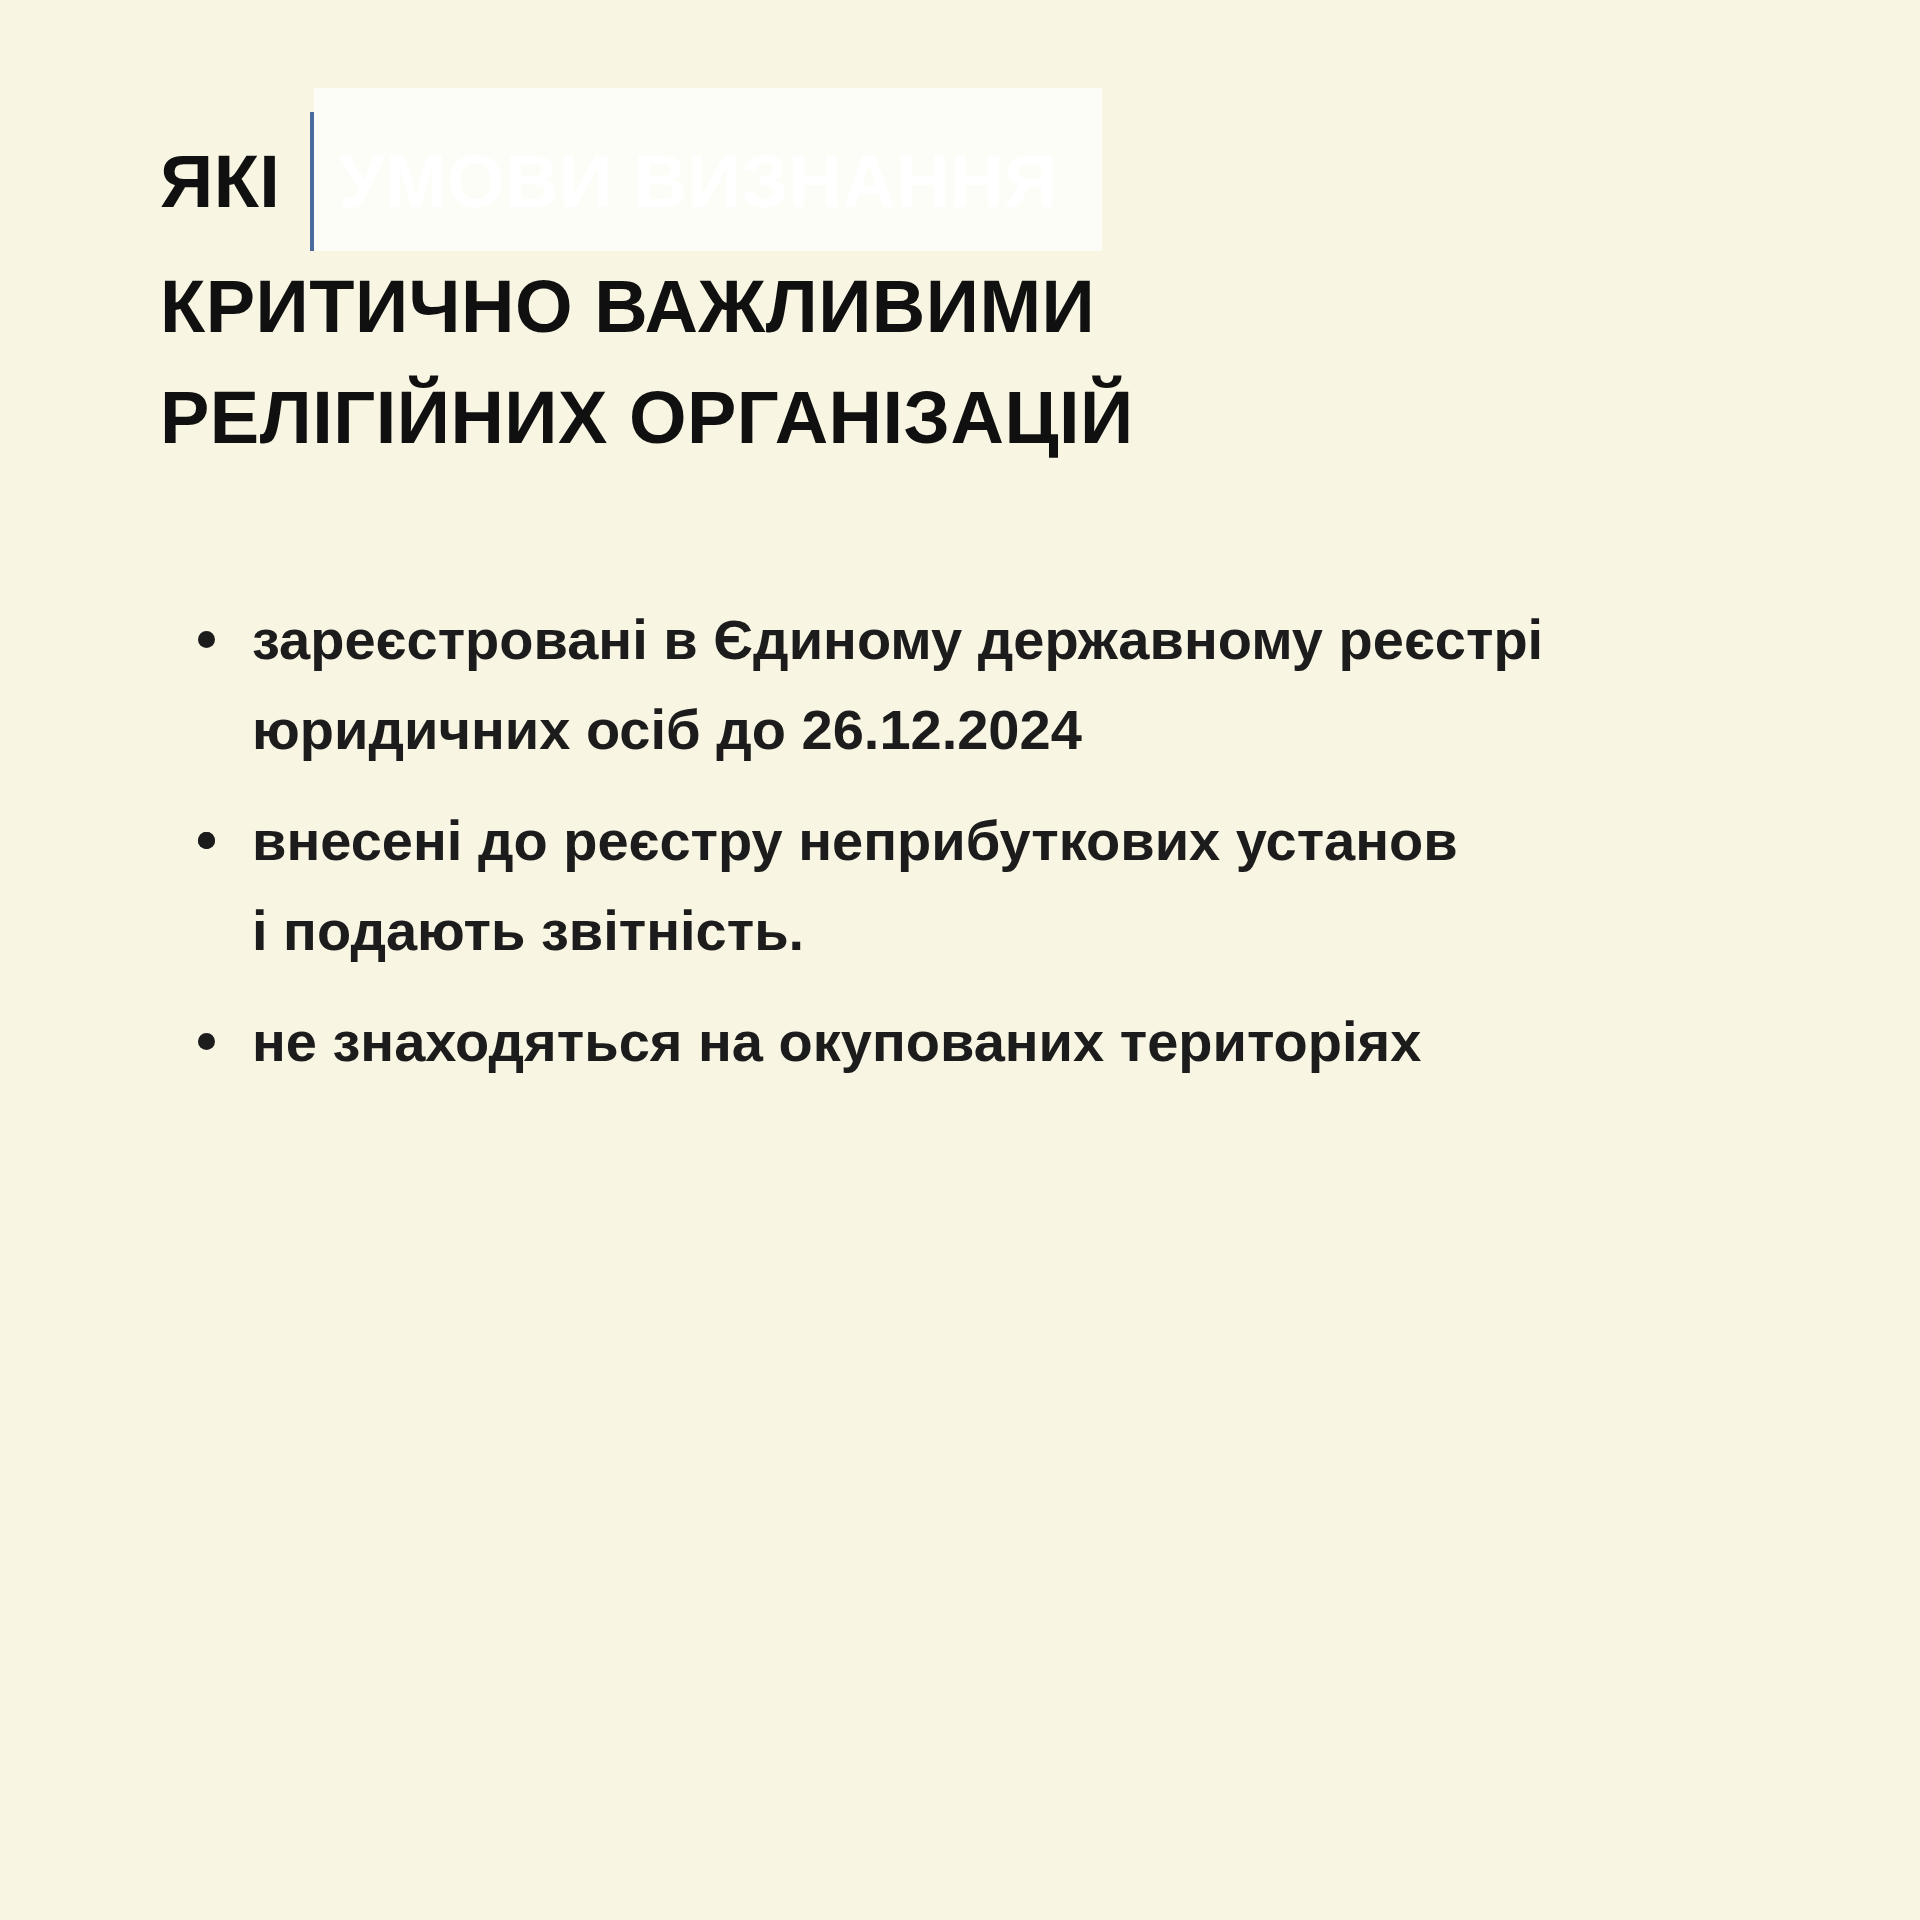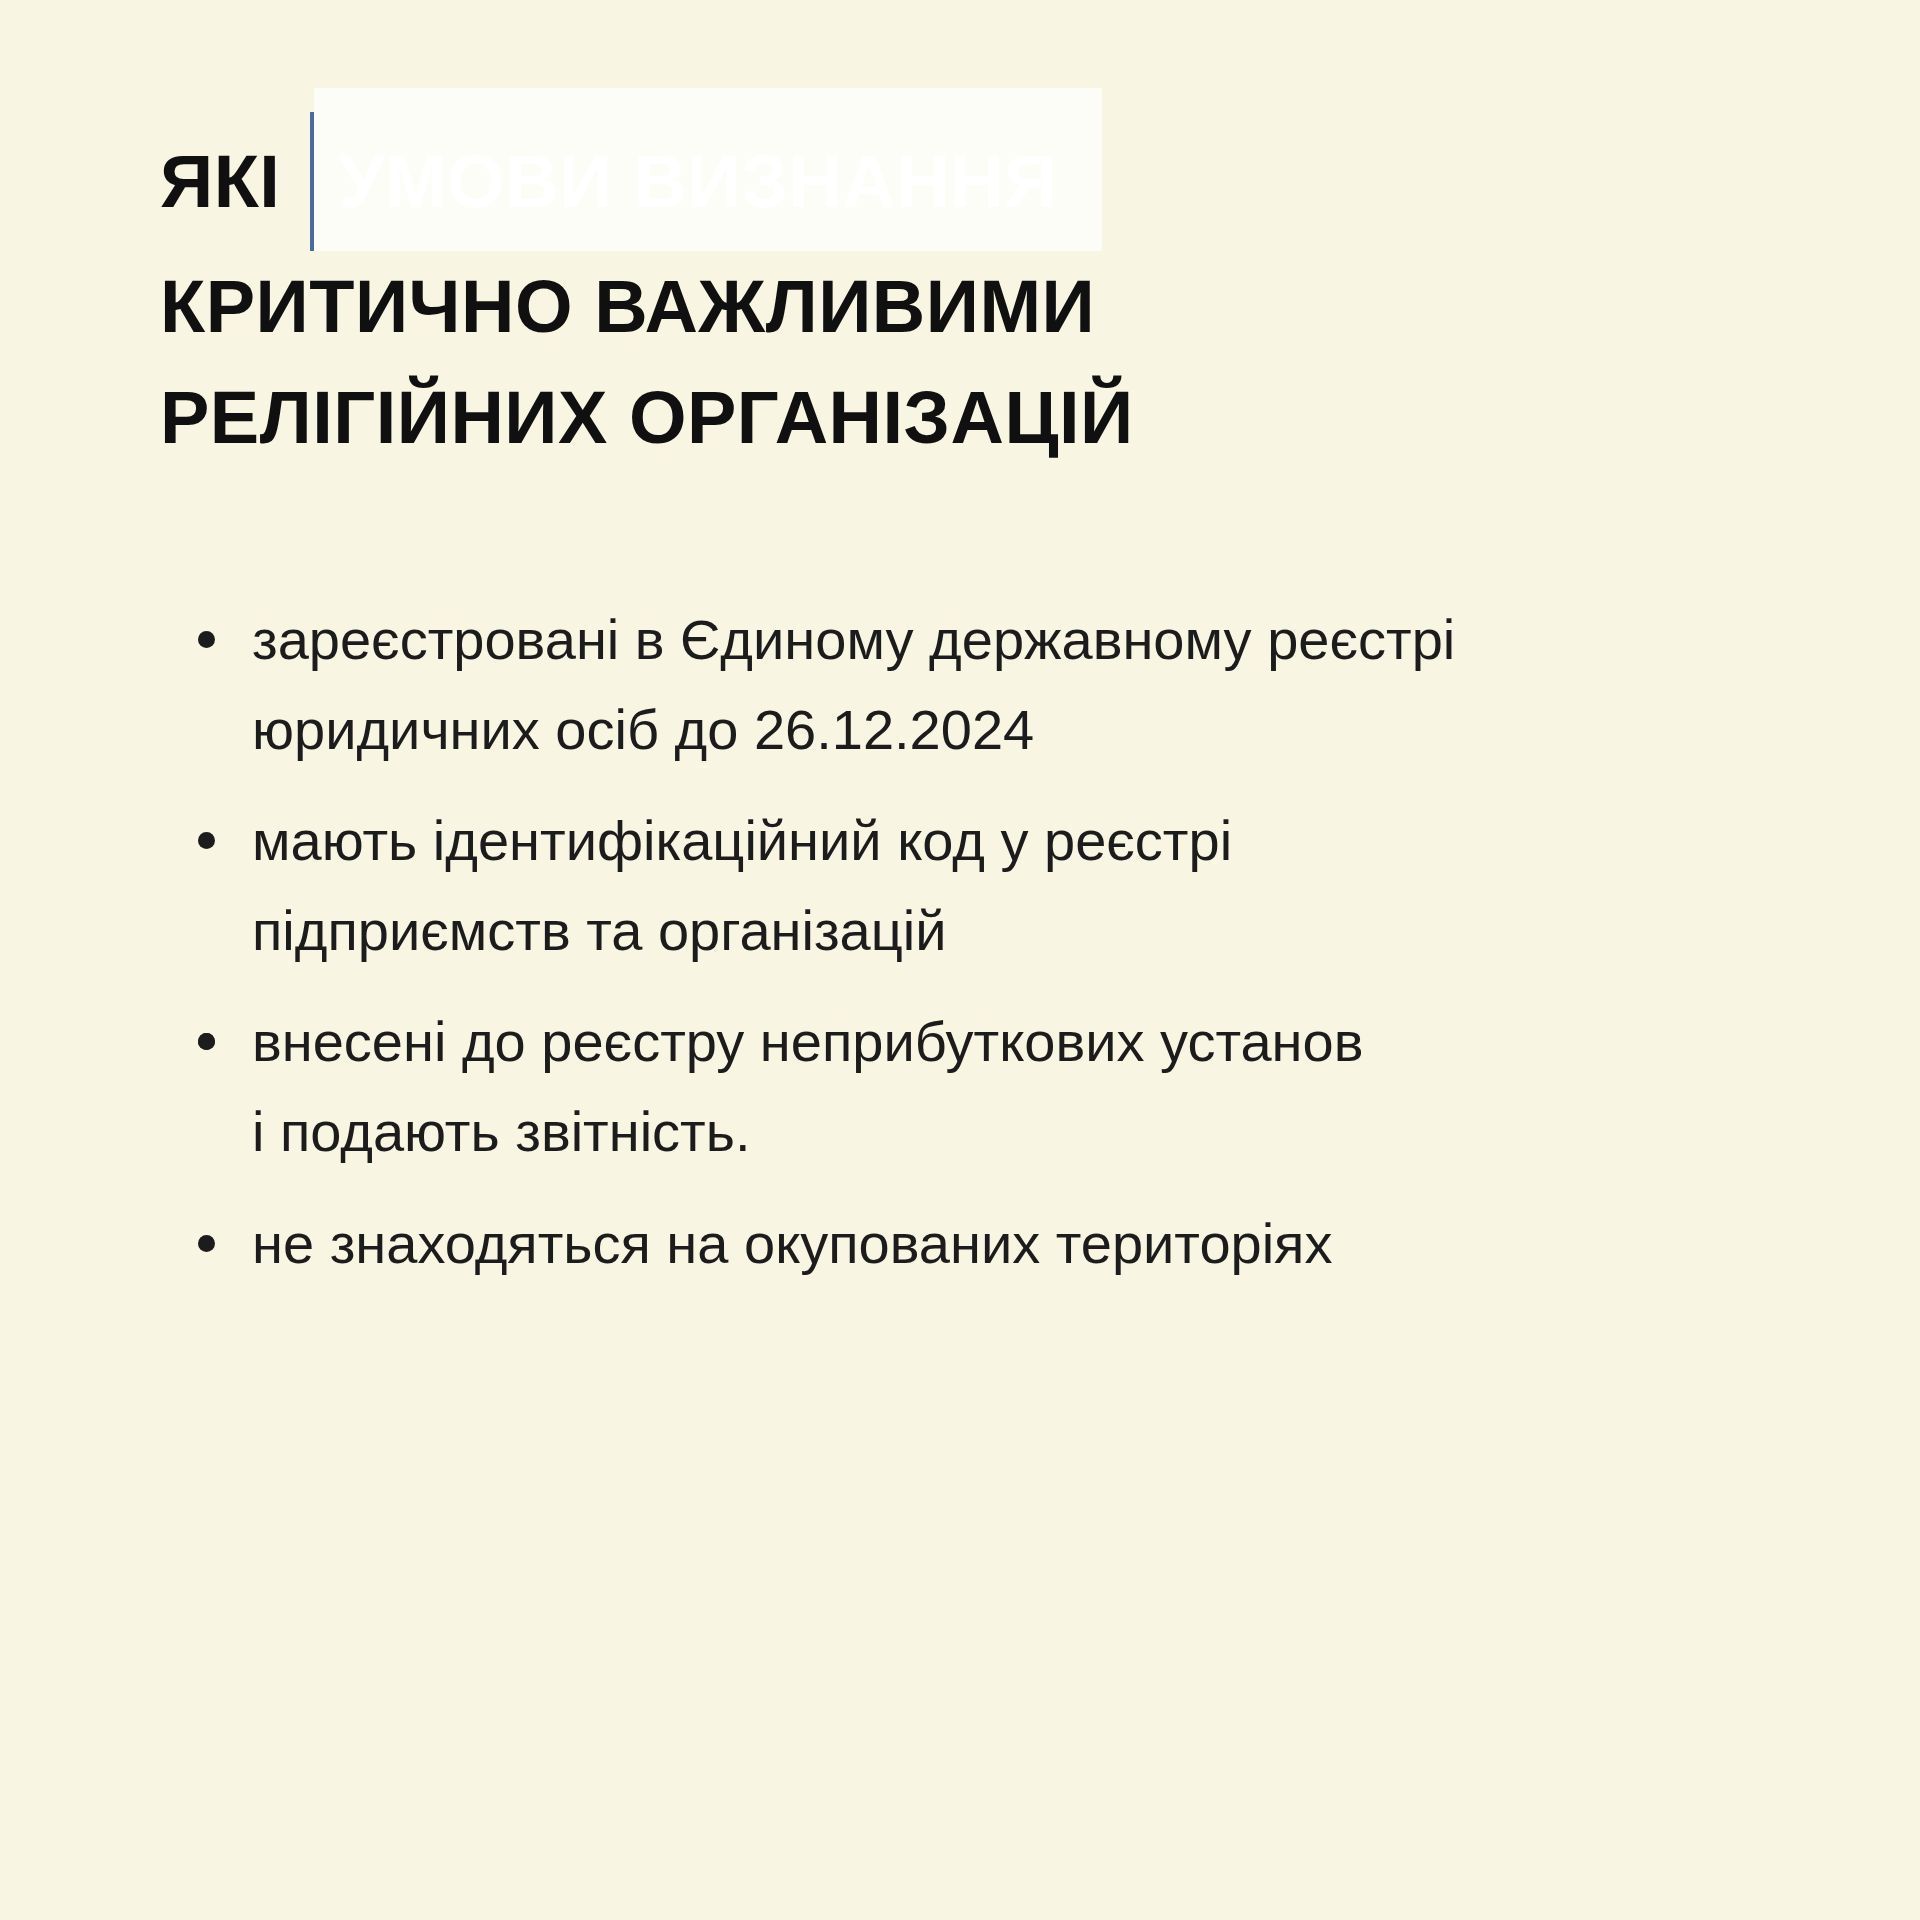--- a/index.html
+++ b/index.html
@@ -47,20 +47,21 @@
     top: -24px;
     right: -16px;
     bottom: 0;
     left: 4px;
     background: var(--offset-patch);
   }
   .conditions {
     list-style: none;
     margin: 122px 0 0 160px;
     max-width: 1420px;
+    font-weight: bold;
   }
   .condition {
     position: relative;
     padding-left: 92px;
     margin-bottom: 22px;
     font-size: 56px;
     line-height: 1.6;
     color: var(--body-text);
     white-space: pre-line; 
   }
@@ -81,21 +82,19 @@
 
   <h1 class="title">
     <span class="title-line"><span>ЯКІ</span><span class="hl">УМОВИ ВИЗНАННЯ</span></span>
     <span class="title-line">КРИТИЧНО ВАЖЛИВИМИ</span>
     <span class="title-line">РЕЛІГІЙНИХ ОРГАНІЗАЦІЙ</span>
   </h1>
 
   <ul class="conditions">
     <li class="condition"><span class="bullet-dot"></span><span>зареєстровані в Єдиному державному реєстрі
 юридичних осіб до 26.12.2024</span></li>
-    <li class="condition"><span class="bullet-dot"></span><span>мають ідентифікаційний код у реєстрі
-підприємств та організацій</span></li>
     <li class="condition"><span class="bullet-dot"></span></li>
     <li class="condition"><span class="bullet-dot"></span><span>внесені до реєстру неприбуткових установ
 і подають звітність.</span></li>
     <li class="condition"><span class="bullet-dot"></span><span>не знаходяться на окупованих територіях</span></li>
   </ul>
 
 </div>
 
 </body></html>

